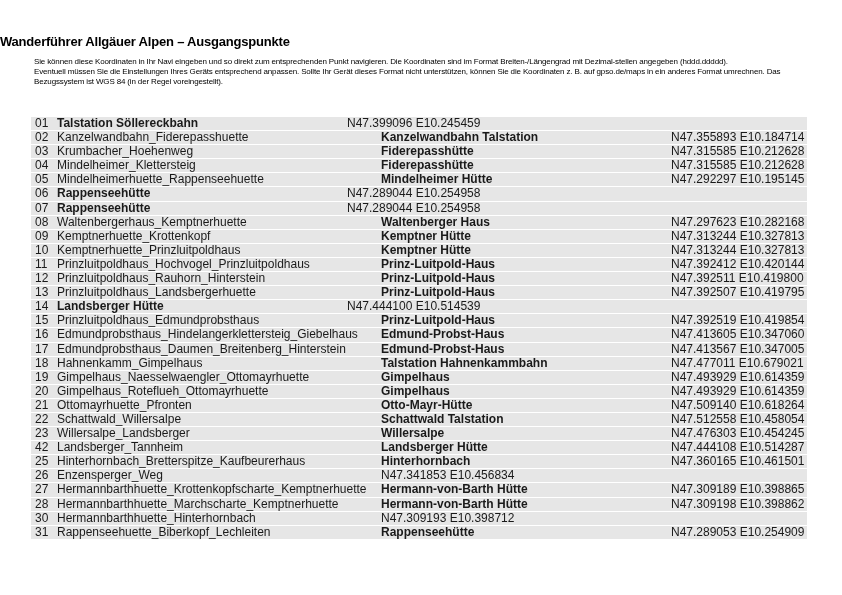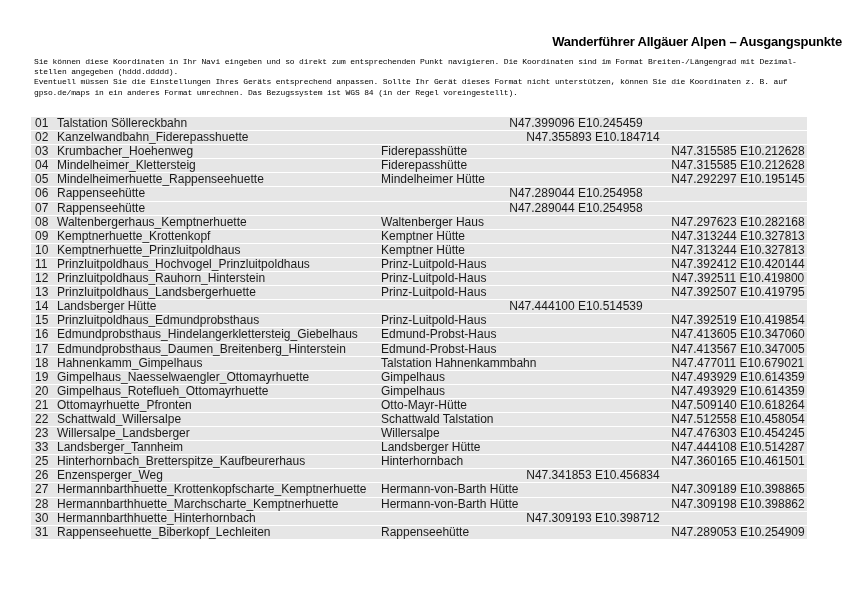--- a/index.html
+++ b/index.html
@@ -13,36 +13,35 @@
       position: relative;
       overflow: hidden;
       font-family: "Liberation Sans", "DejaVu Sans", sans-serif;
       color: #111111;
     }
     .title {
       position: absolute;
       top: 34px;
       left: 0;
       width: 842px;
-      text-align: right;
+      text-align: left;
       font-size: 13px;
       font-weight: bold;
       letter-spacing: -0.2px;
       color: #000;
     }
     .intro {
       position: absolute;
       top: 57px;
       left: 34px;
       width: 775px;
       font-size: 8px;
       line-height: 10.2px;
       color: #000;
       letter-spacing: -0.15px;
-      font-family: Liberation Mono, monospace;
     }
     .intro p {
       margin: 0;
     }
     .table {
       position: absolute;
       top: 117px;
       left: 31px;
       width: 776px;
       background: #e6e6e6;
@@ -66,24 +65,25 @@
     }
     .cell-route {
       width: 324px;
       flex: none;
       white-space: nowrap;
     }
     .cell-start {
       width: 290px;
       flex: none;
       white-space: nowrap;
+      font-weight: bold;
     }
     .cell-coord {
       flex: 1;
-      text-align: center;
+      text-align: left;
       padding-right: 2px;
       white-space: nowrap;
     }
   </style>
 </head>
 <body>
 
 <div class="title">Wanderführer Allgäuer Alpen – Ausgangspunkte</div>
 
 <div class="intro">
@@ -93,20 +93,21 @@
 
 <div class="table" id="route-table">
     <div class="row">
       <div class="cell-num">01</div>
       <div class="cell-start">Talstation Söllereckbahn</div>
       <div class="cell-coord">N47.399096 E10.245459</div>
     </div>
     <div class="row">
       <div class="cell-num">02</div>
       <div class="cell-route">Kanzelwandbahn_Fiderepasshuette</div>
+      <div class="cell-start">Kanzelwandbahn Talstation</div>
       <div class="cell-coord">N47.355893 E10.184714</div>
     </div>
     <div class="row">
       <div class="cell-num">03</div>
       <div class="cell-route">Krumbacher_Hoehenweg</div>
       <div class="cell-start">Fiderepasshütte</div>
       <div class="cell-coord">N47.315585 E10.212628</div>
     </div>
     <div class="row">
       <div class="cell-num">04</div>
@@ -219,21 +220,21 @@
       <div class="cell-start">Schattwald Talstation</div>
       <div class="cell-coord">N47.512558 E10.458054</div>
     </div>
     <div class="row">
       <div class="cell-num">23</div>
       <div class="cell-route">Willersalpe_Landsberger</div>
       <div class="cell-start">Willersalpe</div>
       <div class="cell-coord">N47.476303 E10.454245</div>
     </div>
     <div class="row">
-      <div class="cell-num">33</div>
+      <div class="cell-num">42</div>
       <div class="cell-route">Landsberger_Tannheim</div>
       <div class="cell-start">Landsberger Hütte</div>
       <div class="cell-coord">N47.444108 E10.514287</div>
     </div>
     <div class="row">
       <div class="cell-num">25</div>
       <div class="cell-route">Hinterhornbach_Bretterspitze_Kaufbeurerhaus</div>
       <div class="cell-start">Hinterhornbach</div>
       <div class="cell-coord">N47.360165 E10.461501</div>
     </div>

